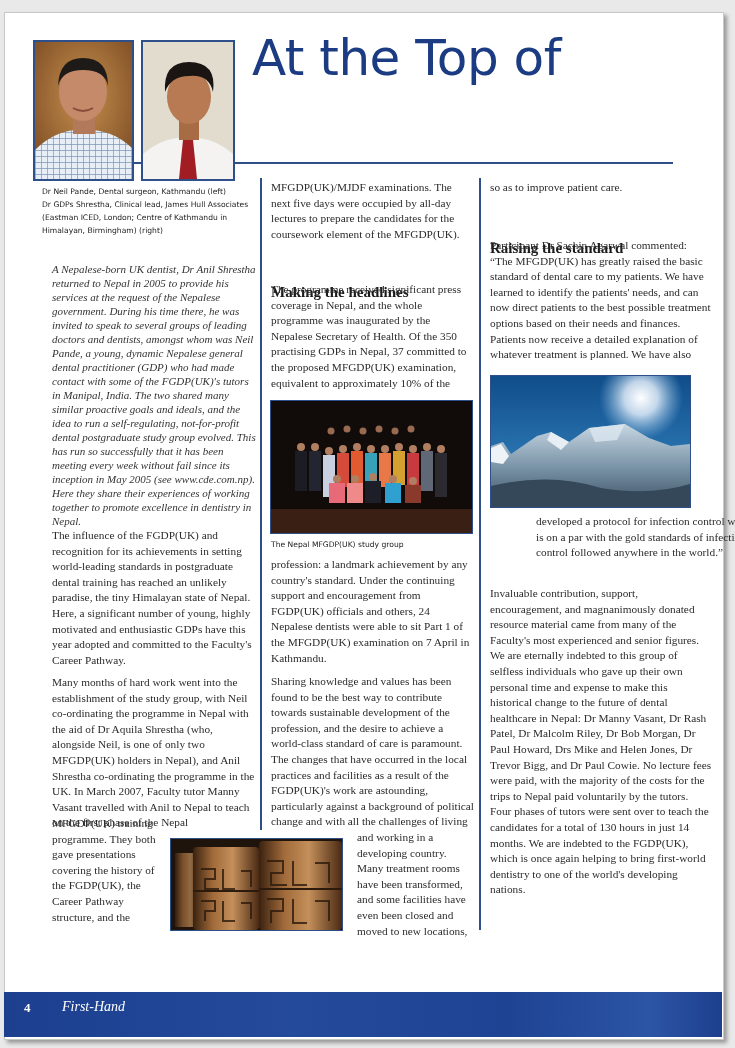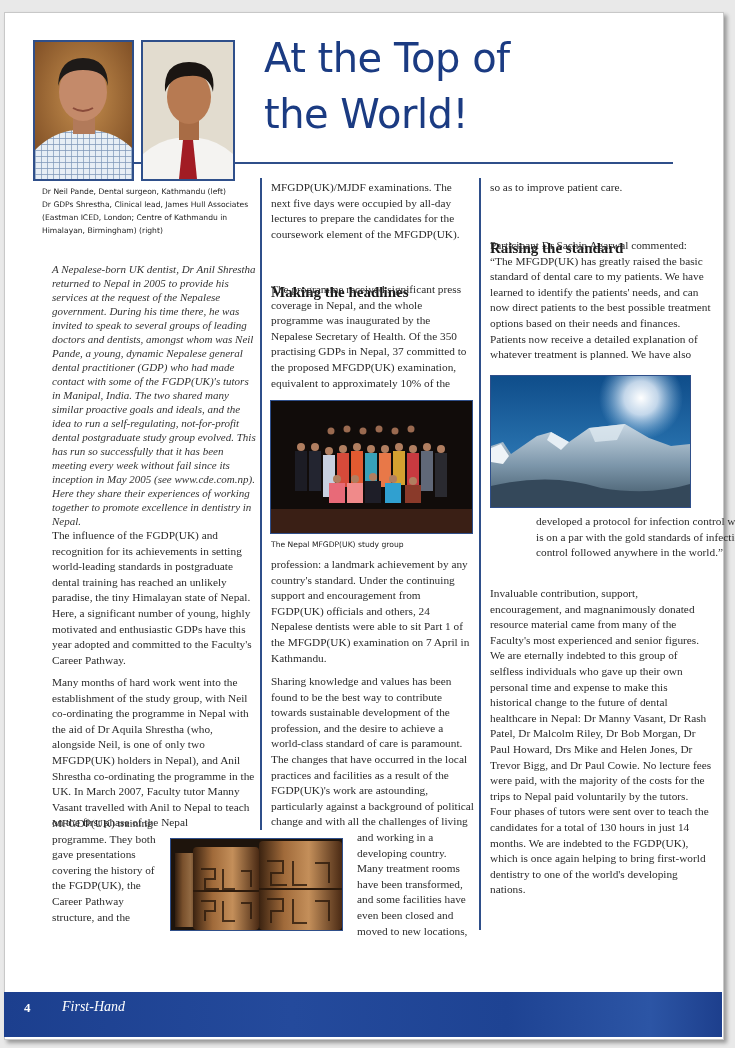--- a/index.html
+++ b/index.html
@@ -1,19 +1,19 @@
 <!DOCTYPE html>
 <html><head>
 <meta charset="utf-8">
 <style>
   html, body { margin:0; padding:0; }
   body { width:735px; height:1048px; background:#e9e9e9; position:relative; overflow:hidden; font-family:"Liberation Serif", serif; }
   .page { position:absolute; left:4px; top:12px; width:718px; height:1026px; background:#ffffff; border:1px solid #c8c8c8; box-shadow: 3px 3px 4px rgba(0,0,0,0.35); }
   .photo { position:absolute; border:2px solid #2f4f8a; box-sizing:border-box; overflow:hidden; }
-  .title { position:absolute; left:252px; top:30px; color:#1b3b82; font-family:"DejaVu Sans", sans-serif; font-size:40px; line-height:56px; letter-spacing:-0.5px; font-weight:normal;margin-left:12px; }
+  .title { position:absolute; left:252px; top:30px; color:#1b3b82; font-family:"DejaVu Sans", sans-serif; font-size:50px; line-height:56px; letter-spacing:-0.5px; font-weight:normal; }
   .rule { position:absolute; height:2px; background:#2f4f8a; }
   .vrule { position:absolute; width:2px; background:#2f4f8a; }
   .caption { position:absolute; font-family:"DejaVu Sans", sans-serif; font-size:7.6px; line-height:13px; color:#222; }
   .body { position:absolute; font-size:11.3px; line-height:15.6px; color:#2b2b2b; }
   .body p { margin:0; }
   .intro { font-style:italic; font-size:11px; line-height:14px; color:#333; }
   .h2 { position:absolute; font-weight:bold; font-size:15px; color:#1a1a1a;margin-top:34px; }
   .footer { position:absolute; left:4px; top:992px; width:718px; height:45px; background:linear-gradient(90deg,#1c3f8e 0%, #244a9c 40%, #1e4393 70%, #2c55a5 90%, #1d3f8d 100%); }
   .footer .num { position:absolute; left:20px; top:8px; color:#fff; font-size:13px; font-weight:bold; }
   .footer .mag { position:absolute; left:58px; top:7px; color:#fff; font-size:14px; font-style:italic; }
@@ -49,21 +49,20 @@
     <path d="M0 137 L0 112 Q16 98 34 96 L56 96 Q74 98 90 112 L90 137Z" fill="#f4f3f1"></path>
     <path d="M40 98 L50 98 L54 137 L36 137Z" fill="#a21c24"></path>
     <rect x="36" y="76" width="20" height="22" fill="#a86c45"></rect>
     <ellipse cx="46" cy="55" rx="22" ry="27" fill="#b77a52"></ellipse>
     <path d="M22 50 Q20 20 46 20 Q74 20 70 50 Q66 32 46 34 Q28 34 22 50Z" fill="#1a1512"></path>
   </svg>
 </div>
 
 <div class="title">
   <div>At the Top of</div>
-  <div>the World!</div>
 </div>
 
 <div class="rule" style="left:134px;top:162px;width:8px;"></div>
 <div class="rule" style="left:234px;top:162px;width:439px;"></div>
 
 <div class="caption" style="left:42px;top:185px;width:225px;">
   <div>Dr Neil Pande, Dental surgeon, Kathmandu (left)</div>
   <div>Dr GDPs Shrestha, Clinical lead, James Hull Associates</div>
   <div>(Eastman ICED, London; Centre of Kathmandu in</div>
   <div>Himalayan, Birmingham) (right)</div>

